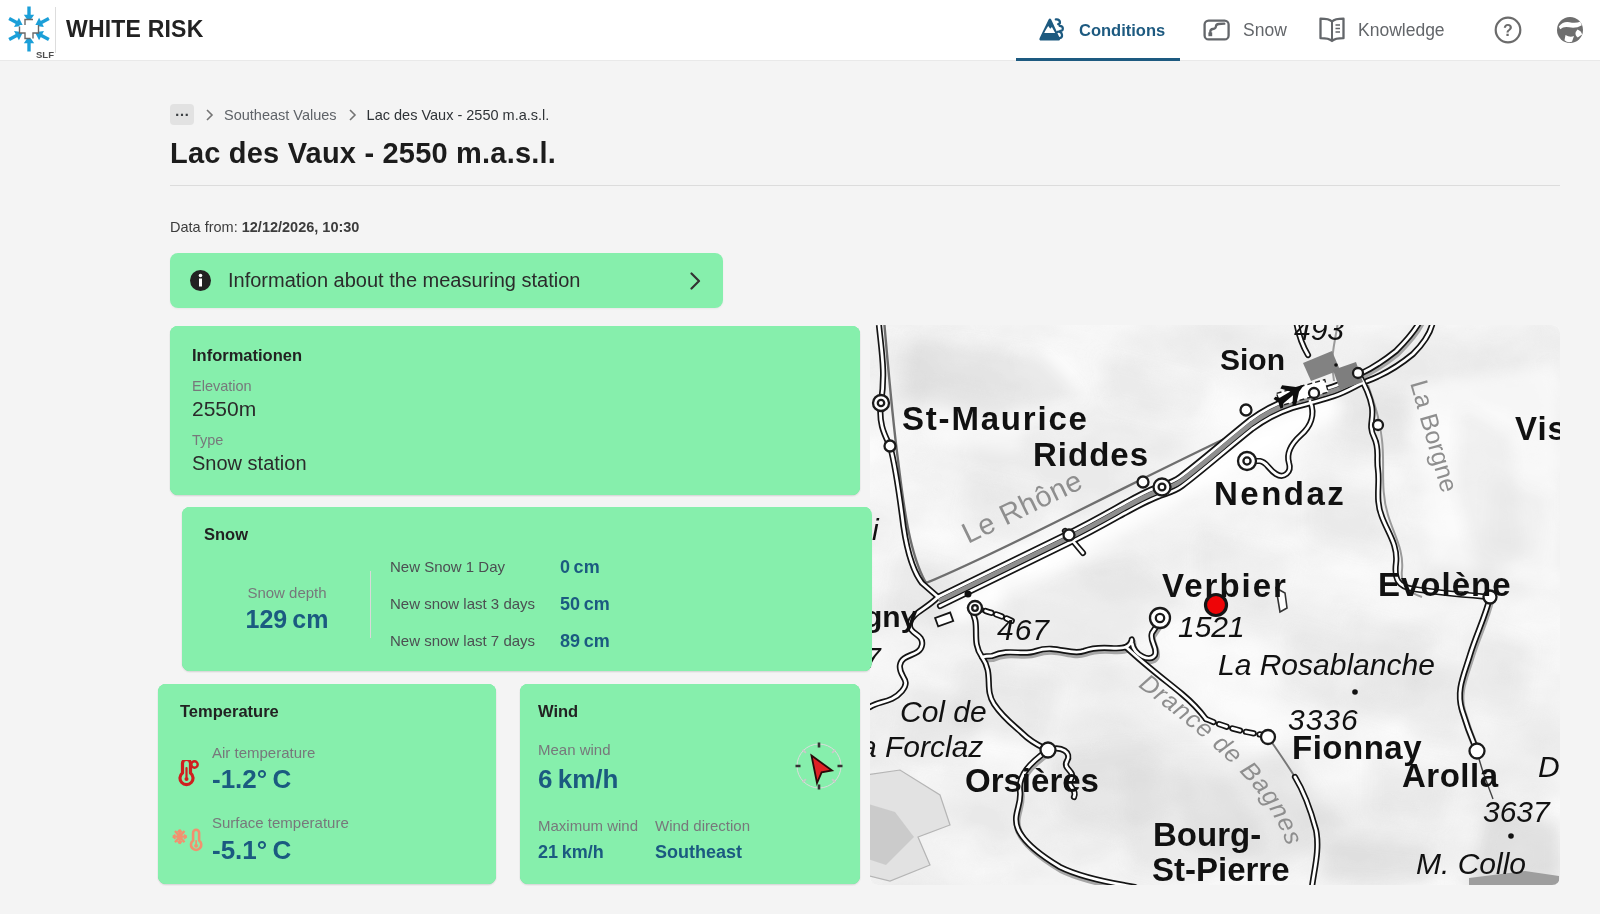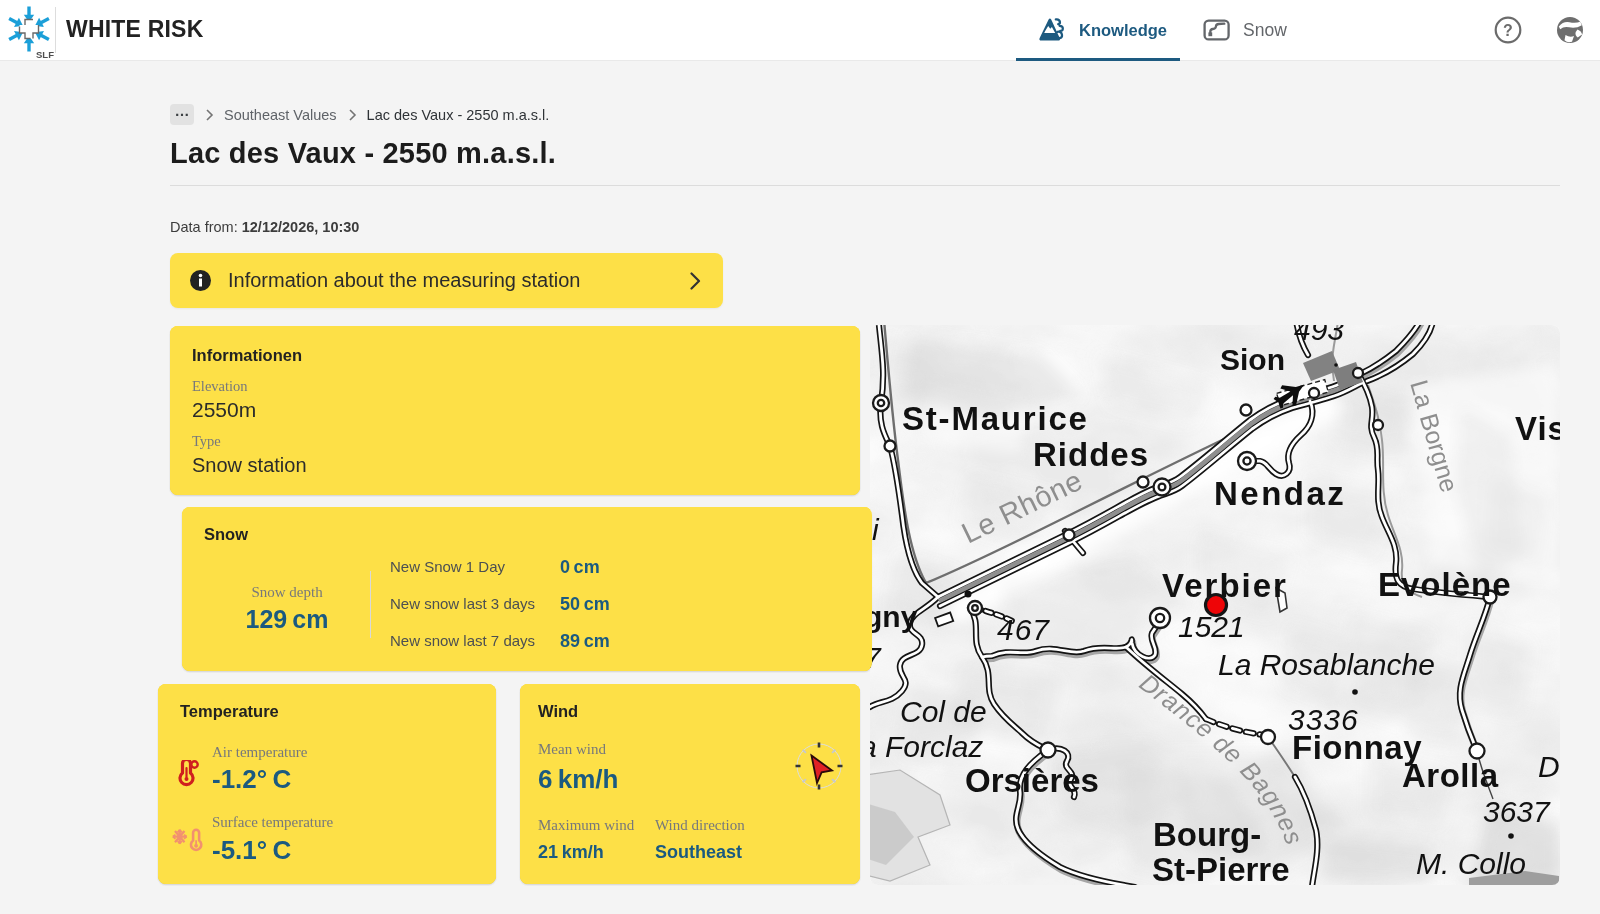--- a/index.html
+++ b/index.html
@@ -14,23 +14,23 @@
   .nav { position:absolute; top:0; height:60px; display:flex; align-items:center; gap:10px; color:#63666a; font-size:17.5px; }
   .nav.active { color:#1d5a80; font-weight:bold; font-size:16.5px; }
   #nav-underline { position:absolute; left:1016px; top:58px; width:164px; height:3px; background:#1d5a80; }
   
   #crumb { position:absolute; left:170px; top:104px; height:21px; display:flex; align-items:center; font-size:14.5px; color:#5f6368; }
   #dots { background:#e2e2e2; border-radius:4px; width:24px; height:21px; text-align:center; line-height:14px; font-size:15px; color:#3c4043; font-weight:bold; }
   h1 { position:absolute; left:170px; top:137px; font-size:29px; color:#1c1c1c; letter-spacing:0.2px; }
   #hr1 { position:absolute; left:170px; top:185px; width:1390px; height:1px; background:#dcdcdc; }
   #datafrom { position:absolute; left:170px; top:219px; font-size:14.5px; color:#3c3c3c; }
   
-  .card { position:absolute; background:#fde047; border-radius:8px; box-shadow:0 1px 2px rgba(0,0,0,0.05); }
+  .card { position:absolute; background:#86efac; border-radius:8px; box-shadow:0 1px 2px rgba(0,0,0,0.05); }
   .card h3 { font-size:16.5px; color:#222; }
-  .lbl { color:#77787b;font-family:Liberation Serif, serif; }
+  .lbl { color:#77787b; }
   .blue { color:#1b5a80; font-weight:bold; }
   #infobanner { left:170px; top:253px; width:553px; height:55px; display:flex; align-items:center; }
   #infobanner .txt { font-size:20px; color:#2b2b2b; margin-left:17px; }
   #card-info { left:170px; top:326px; width:690px; height:169px; padding:20px 22px; }
   #card-snow { left:182px; top:507px; width:690px; height:164px; padding:18px 22px; }
   #card-temp { left:158px; top:684px; width:338px; height:200px; padding:18px 22px; }
   #card-wind { left:520px; top:684px; width:340px; height:200px; padding:18px 18px 18px 18px; }
   
   #map { position:absolute; left:870px; top:325px; width:690px; height:560px; border-radius:8px; overflow:hidden; background:#fafafa; }
 </style>
@@ -55,29 +55,37 @@
     <text x="33" y="55" font-size="9.5" font-weight="bold" fill="#4e4e4e" font-family="Liberation Sans">SLF</text>
   </svg>
   <div id="logodiv"></div>
   <div id="brand">WHITE RISK</div>
   <div class="nav active" style="left:1036px;">
     <svg width="33" height="31" viewBox="0 0 33 31">
         <path d="M12.6 4.6 Q13.9 2.3 15.2 4.6 L23.6 22.7 Q25 25.5 22 25.5 L5.4 25.5 Q2.4 25.5 3.8 22.7 Z" fill="#1d5a80"></path>
         <path d="M9.2 16 L12.2 11 L14.3 13.7 L15.9 11.9 L19.2 18 L8.2 18 Z" fill="#fff"></path>
         <path d="M19.8 4.4 q3.6 -0.5 4.1 2.5 q0.3 2 -1.7 2.3 M23.6 10.8 q3.3 0 3.2 2.9 q-0.1 2.4 -2.5 2.3 M21.4 16.8 q4.2 -0.7 4.6 3.2 q0.3 3 -2.7 3.1 q-2 0 -2.5 -1.7" fill="none" stroke="#1d5a80" stroke-width="2.3" stroke-linecap="round"></path>
       </svg>
-    <span>Knowledge</span>
+    <span>Conditions</span>
   </div>
   <div class="nav" style="left:1202px; gap:12px;">
     <svg width="29" height="28" viewBox="0 0 29 28">
         <rect x="2.6" y="4.6" width="24" height="18.8" rx="4" fill="none" stroke="#63666a" stroke-width="2.3"></rect>
         <path d="M8.3 17.8 v-2 q0 -2.6 2.6 -2.8 q2.8 -0.2 3 -2.5 q0.2 -2.3 2.8 -2.5 l5.6 -0.3" fill="none" stroke="#63666a" stroke-width="2.3" stroke-linecap="round"></path>
         <rect x="6.4" y="16.4" width="3.8" height="3.8" fill="#63666a"></rect>
       </svg>
     <span>Snow</span>
+  </div>
+  <div class="nav" style="left:1316px;">
+    <svg width="32" height="28" viewBox="0 0 32 28">
+        <path d="M16 5.5 q-3 -2.8 -11.5 -2.8 v19.5 q8.5 0 11.5 2.8 q3 -2.8 11.5 -2.8 v-19.5 q-8.5 0 -11.5 2.8 z" fill="none" stroke="#63666a" stroke-width="2.3" stroke-linejoin="round"></path>
+        <path d="M16 5.5 v19.5" stroke="#63666a" stroke-width="2"></path>
+        <path d="M19.5 9 h4.5 M19.5 12.5 h4.5 M19.5 16 h4.5" stroke="#63666a" stroke-width="1.7"></path>
+      </svg>
+    <span>Knowledge</span>
   </div>
   <svg class="abs" style="left:1494px; top:16px;" width="28" height="28" viewBox="0 0 28 28">
       <circle cx="14" cy="14" r="12.3" fill="none" stroke="#6b6b6b" stroke-width="2.2"></circle>
       <text x="14" y="19.5" font-size="16" font-weight="bold" fill="#6b6b6b" text-anchor="middle" font-family="Liberation Sans">?</text>
     </svg>
   <svg class="abs" style="left:1556px; top:16px;" width="28" height="28" viewBox="0 0 28 28">
       <circle cx="14" cy="14" r="13" fill="#6e6e6e"></circle>
       <path d="M2.8 10.5 Q7.5 5 13.5 6.3 Q19.5 7.6 24.3 5.8 L25.8 9.2 Q19.8 12.8 13.2 11.3 Q7.8 10.1 4.2 13.2 Z" fill="#fff"></path>
       <path d="M21.5 13.5 q4 1.5 4.6 5 l-4.4 3 q-3 -2.3 -2 -5.5 z" fill="#fff"></path>
       <path d="M9.5 19 q4.5 2.8 8.5 1 l-2 5.8 q-4.5 1.4 -7.5 -1.6 z" fill="#fff"></path>

